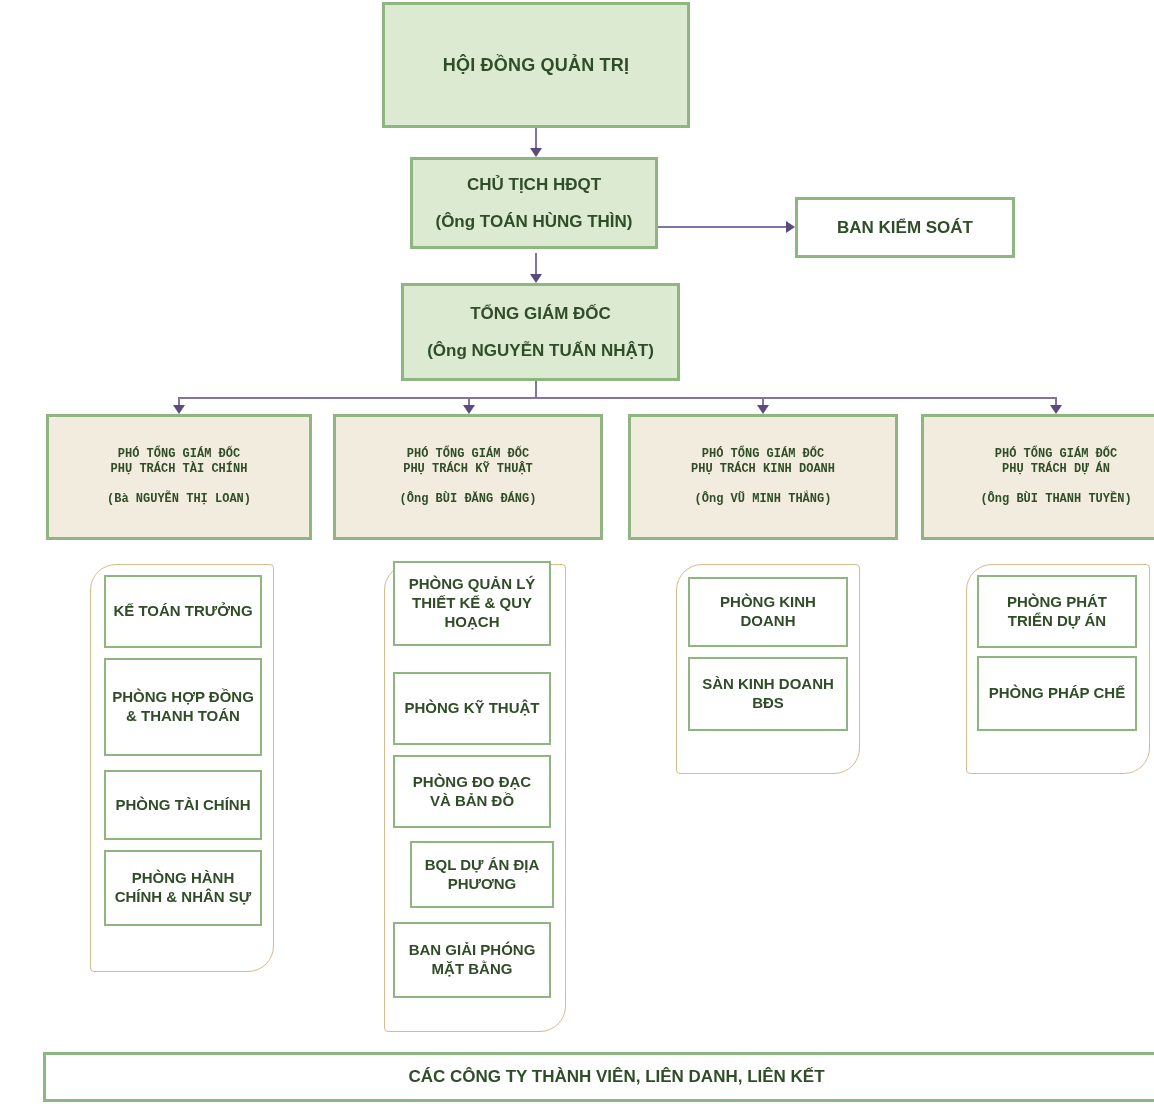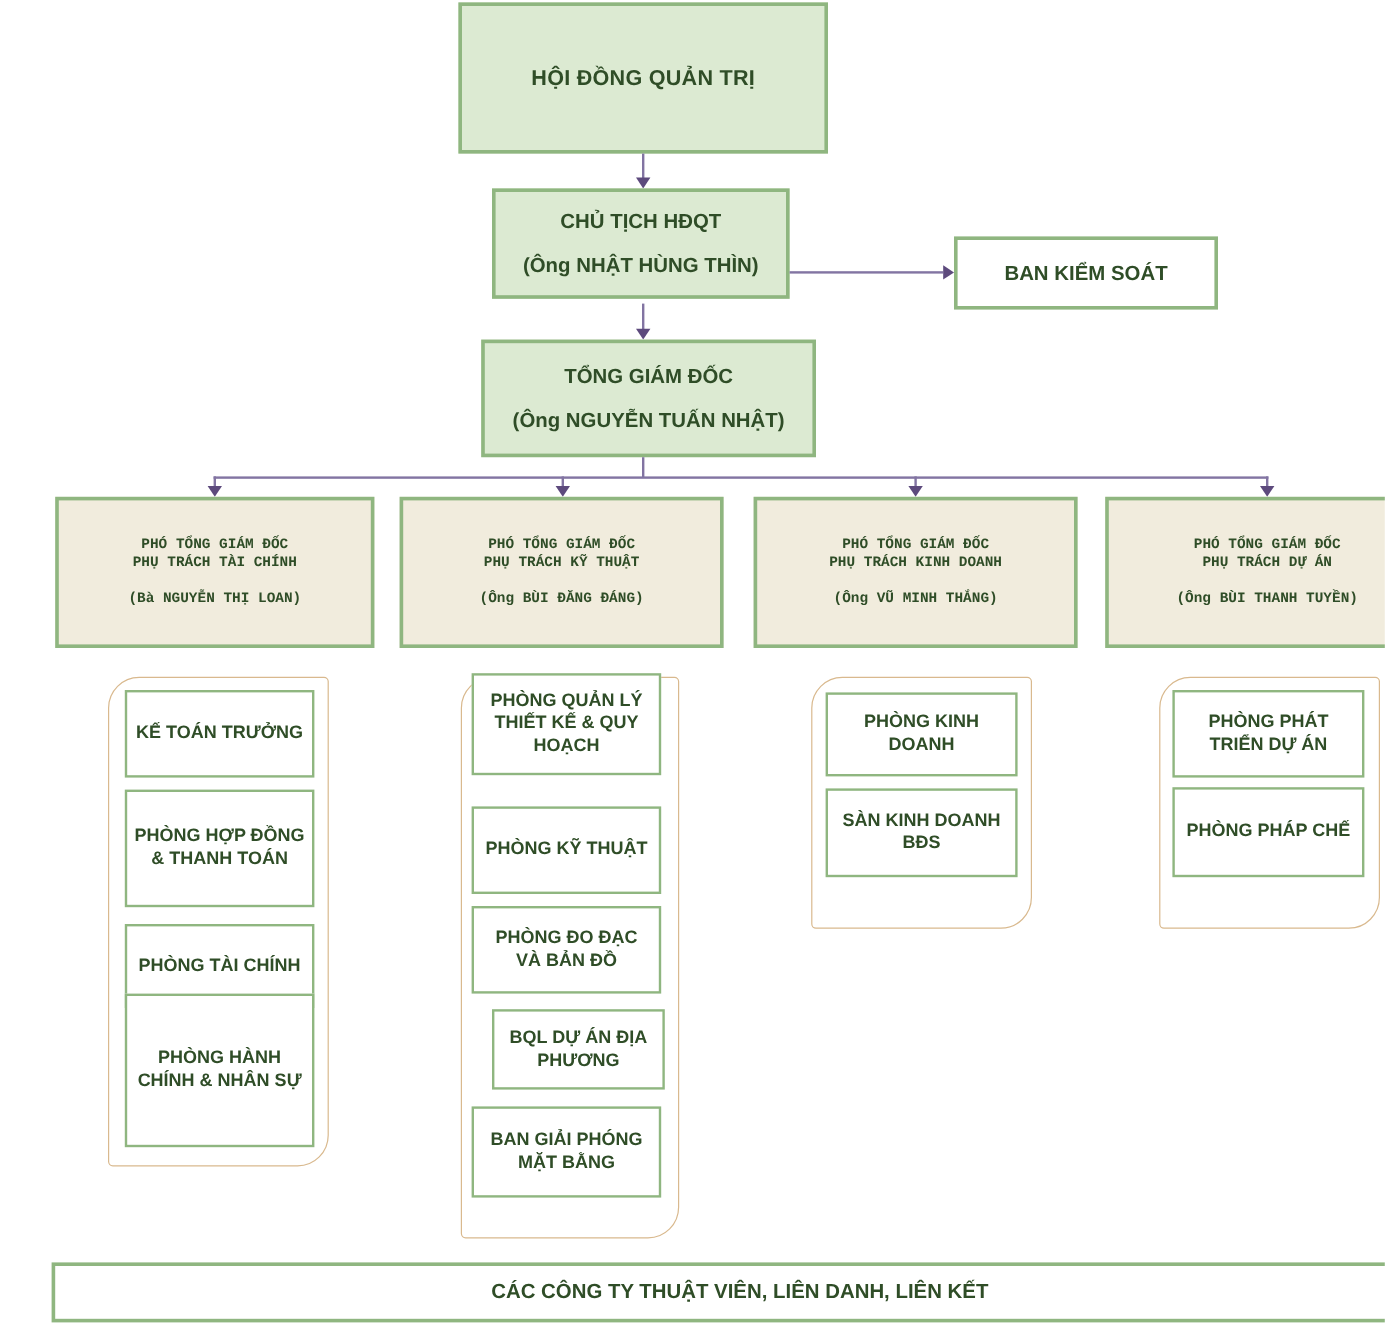--- a/index.html
+++ b/index.html
@@ -66,21 +66,21 @@
 
   <div class="box green lvl1" style="left:342px;top:2px;width:308px;height:126px">
     <div>HỘI ĐỒNG QUẢN TRỊ</div>
   </div>
 
   <div class="cline v" style="left:495px;top:128px;height:22px"></div>
   <div class="arr-d" style="left:490px;top:148px"></div>
 
   <div class="box green lvl2" style="left:370px;top:157px;width:248px;height:92px">
     <div>CHỦ TỊCH HĐQT</div>
-    <div class="nm">(Ông NHẬT HÙNG THÌN)</div>
+    <div class="nm">(Ông TOÁN HÙNG THÌN)</div>
   </div>
 
   <div class="cline h" style="left:618px;top:226px;width:128px"></div>
   <div class="arr-r" style="left:746px;top:221px"></div>
 
   <div class="box whitebox lvl2" style="left:755px;top:197px;width:220px;height:61px">
     <div>BAN KIỂM SOÁT</div>
   </div>
 
   <div class="cline v" style="left:495px;top:253px;height:23px"></div>
@@ -124,31 +124,31 @@
   </div>
 
   <div class="panel" style="left:50px;top:564px;width:184px;height:408px"></div>
   <div class="panel" style="left:344px;top:564px;width:182px;height:468px"></div>
   <div class="panel" style="left:636px;top:564px;width:184px;height:210px"></div>
   <div class="panel" style="left:926px;top:564px;width:184px;height:210px"></div>
 
   <div class="dept" style="left:64px;top:575px;width:158px;height:73px">KẾ TOÁN TRƯỞNG</div>
   <div class="dept" style="left:64px;top:658px;width:158px;height:98px">PHÒNG HỢP ĐỒNG &amp; THANH TOÁN</div>
   <div class="dept" style="left:64px;top:770px;width:158px;height:70px">PHÒNG TÀI CHÍNH</div>
-  <div class="dept" style="left:64px;top:828px;width:158px;height:128px">PHÒNG HÀNH CHÍNH &amp; NHÂN SỰ</div>
+  <div class="dept" style="left:64px;top:850px;width:158px;height:76px">PHÒNG HÀNH CHÍNH &amp; NHÂN SỰ</div>
 
   <div class="dept" style="left:353px;top:561px;width:158px;height:85px">PHÒNG QUẢN LÝ THIẾT KẾ &amp; QUY HOẠCH</div>
   <div class="dept" style="left:353px;top:672px;width:158px;height:73px">PHÒNG KỸ THUẬT</div>
   <div class="dept" style="left:353px;top:755px;width:158px;height:73px">PHÒNG ĐO ĐẠC VÀ BẢN ĐỒ</div>
   <div class="dept" style="left:370px;top:841px;width:144px;height:67px">BQL DỰ ÁN ĐỊA PHƯƠNG</div>
   <div class="dept" style="left:353px;top:922px;width:158px;height:76px">BAN GIẢI PHÓNG MẶT BẰNG</div>
 
   <div class="dept" style="left:648px;top:577px;width:160px;height:70px">PHÒNG KINH DOANH</div>
   <div class="dept" style="left:648px;top:657px;width:160px;height:74px">SÀN KINH DOANH BĐS</div>
 
   <div class="dept" style="left:937px;top:656px;width:160px;height:75px">PHÒNG PHÁP CHẾ</div>
   <div class="dept" style="left:937px;top:575px;width:160px;height:73px">PHÒNG PHÁT TRIỂN DỰ ÁN</div>
 
   <div class="footer" style="left:3px;top:1052px;width:1147px;height:50px">
-    <div>CÁC CÔNG TY THUẬT VIÊN, LIÊN DANH, LIÊN KẾT</div>
+    <div>CÁC CÔNG TY THÀNH VIÊN, LIÊN DANH, LIÊN KẾT</div>
   </div>
 
 </div>
 
 </body></html>

